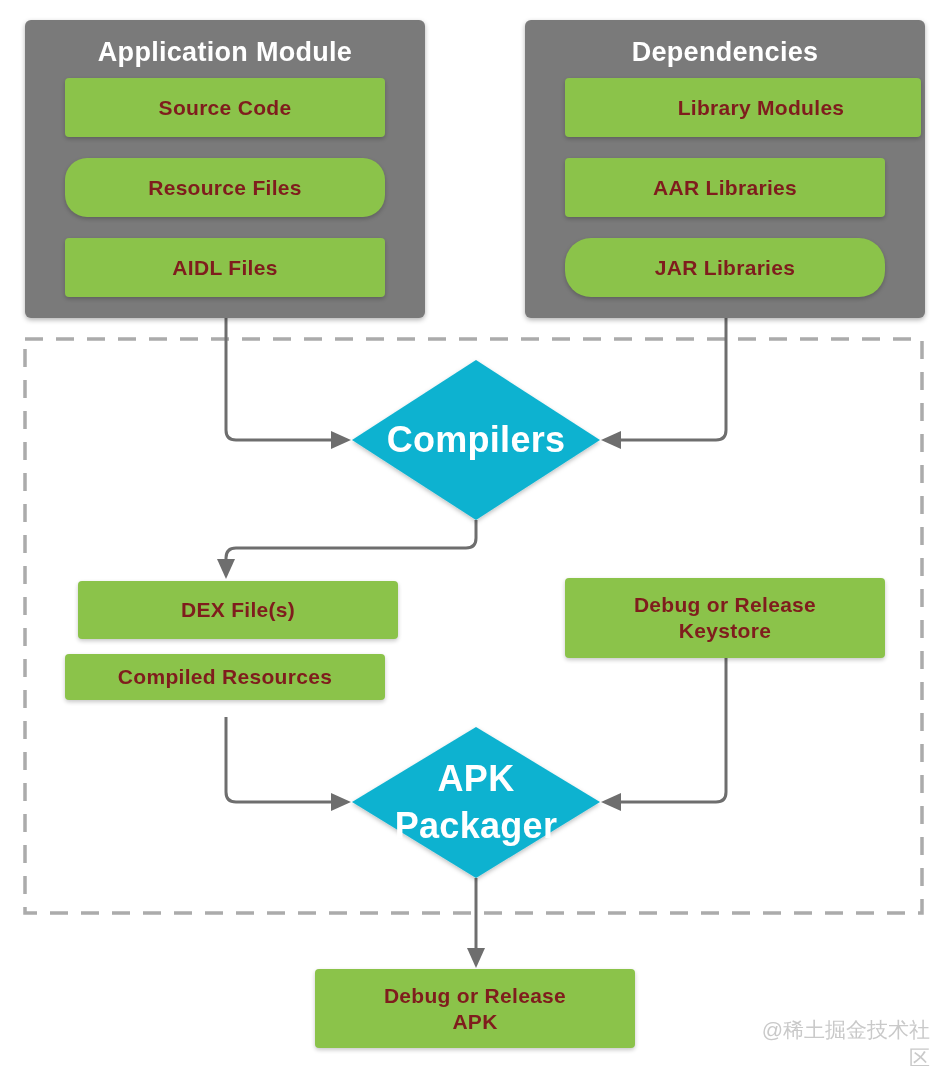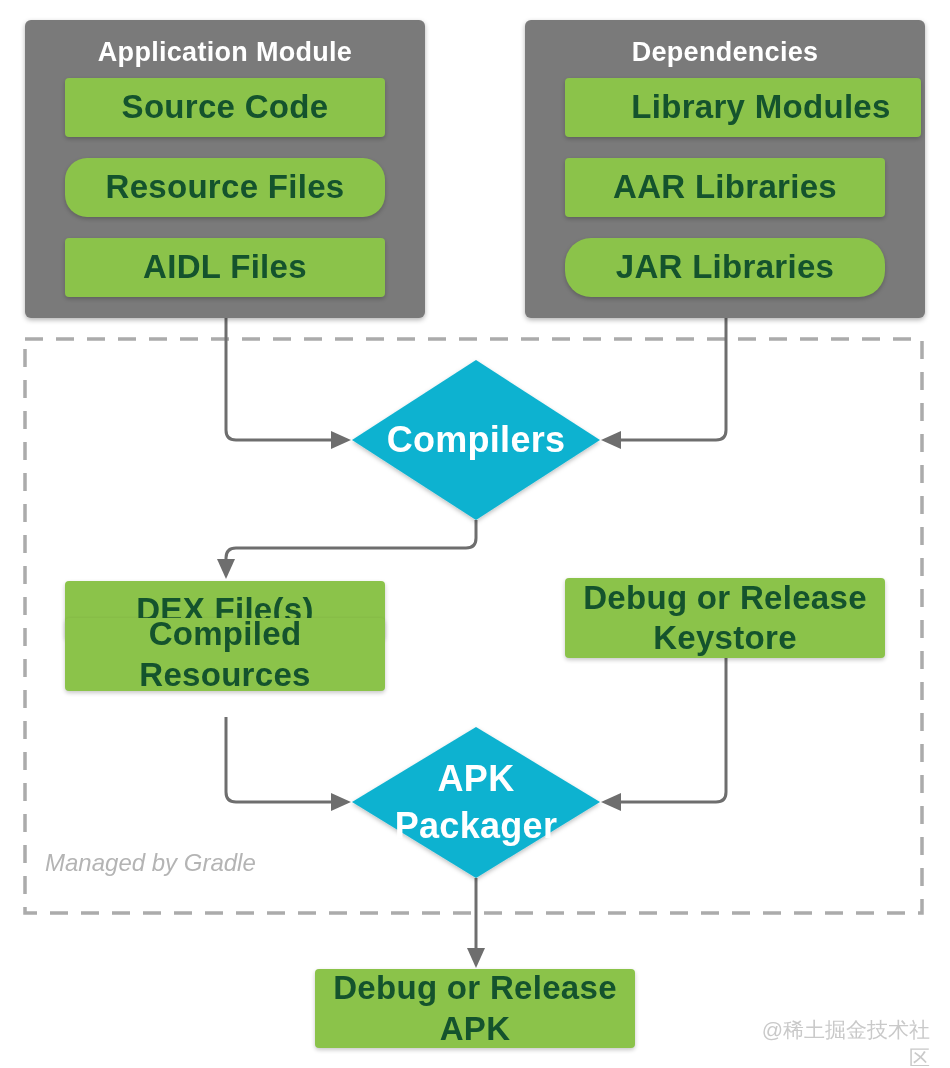--- a/index.html
+++ b/index.html
@@ -13,21 +13,21 @@
     box-shadow:0 2px 5px rgba(0,0,0,0.30);
   }
   .group-title{
     position:absolute;left:0;top:0;width:100%;height:64px;
     display:flex;align-items:center;justify-content:center;
     color:#ffffff;font-size:27px;font-weight:bold;letter-spacing:0.3px;
   }
   .chip{
     position:absolute;background:#8bc34a;border-radius:4px;
     display:flex;flex-direction:column;align-items:center;justify-content:center;
-    color:#14532d;font-size:33px;font-weight:bold;letter-spacing:0.3px;
+    color:#7f1d1d;font-size:21px;font-weight:bold;letter-spacing:0.3px;
     box-shadow:0 2px 4px rgba(0,0,0,0.22);text-align:center;line-height:1.22;
   }
   .chip-in-group{left:40px;width:320px;height:59px;}
   .diamond-label{
     position:absolute;display:flex;flex-direction:column;align-items:center;justify-content:center;
     color:#ffffff;font-size:36px;font-weight:bold;letter-spacing:0.3px;line-height:1.3;text-align:center;
   }
   .note{
     position:absolute;left:45px;top:848px;
     color:#b4b4b4;font-size:24px;font-style:italic;line-height:29px;
@@ -82,35 +82,34 @@
 
   <div class="group" style="left:525px;top:20px;">
     <div class="group-title">Dependencies</div>
     <div class="chip chip-in-group" style="top:58px;padding-left:36px;">Library Modules</div>
     <div class="chip chip-in-group" style="top:138px;">AAR Libraries</div>
     <div class="chip chip-in-group" style="top:218px;border-radius:26px;">JAR Libraries</div>
   </div>
 
   <div class="diamond-label" style="left:352px;top:360px;width:248px;height:160px;">Compilers</div>
 
-  <div class="chip" style="left:65px;top:581px;width:320px;height:58px;">DEX File(s)</div>
-  <div class="chip" style="left:65px;top:618px;width:320px;height:73px;">Compiled Resources</div>
+  <div class="chip" style="left:78px;top:581px;width:320px;height:58px;">DEX File(s)</div>
+  <div class="chip" style="left:65px;top:654px;width:320px;height:46px;">Compiled Resources</div>
 
   <div class="chip" style="left:565px;top:578px;width:320px;height:80px;">
     <div>Debug or Release</div>
     <div>Keystore</div>
   </div>
 
   <div class="diamond-label" style="left:352px;top:727px;width:248px;height:151px;">
     <div>APK</div>
     <div>Packager</div>
   </div>
 
   <div class="note">
-    <div>Managed by Gradle</div>
   </div>
 
   <div class="chip" style="left:315px;top:969px;width:320px;height:79px;">
     <div>Debug or Release</div>
     <div>APK</div>
   </div>
 
   <div class="watermark">@稀土掘金技术社区</div>
 
 </div>

